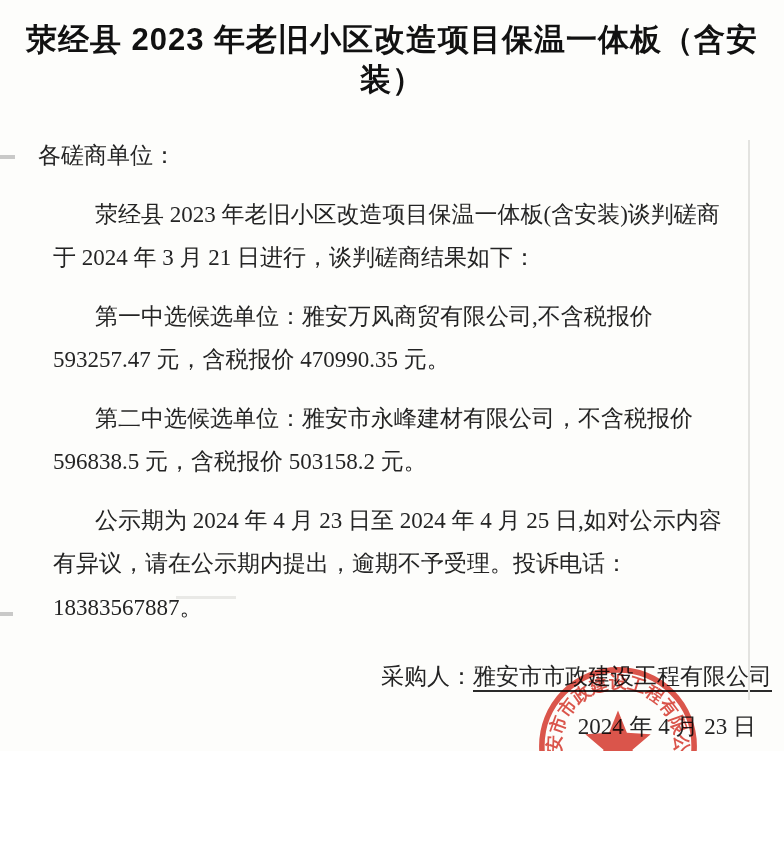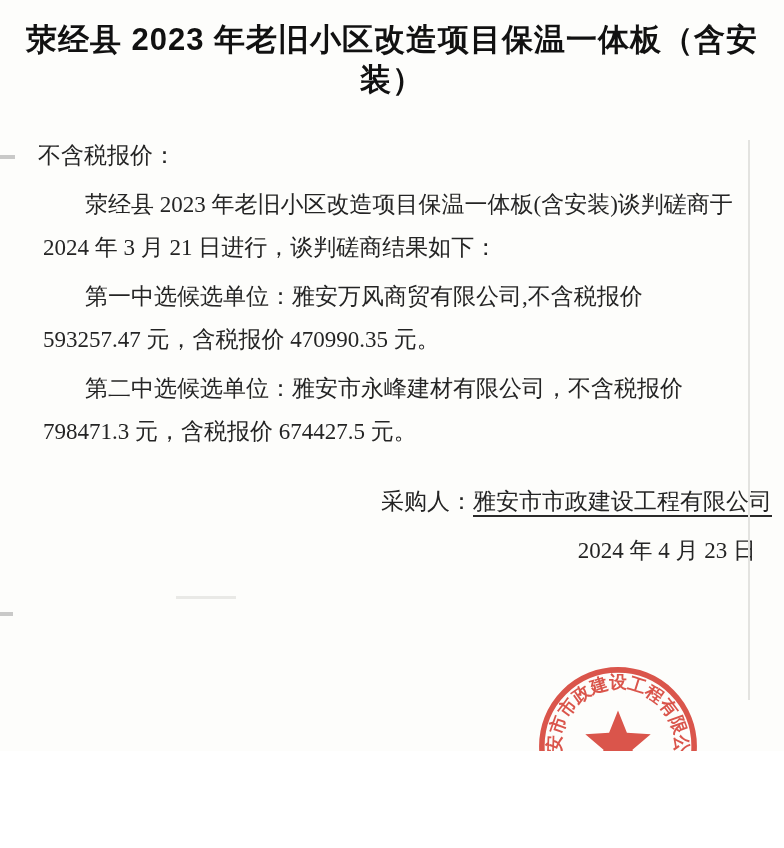--- a/index.html
+++ b/index.html
@@ -22,21 +22,21 @@
     letter-spacing:1px;
   }
   .doc-body{
     margin-top:34px;
     padding:0 40px 0 38px;
     font-size:23px;
     line-height:43.5px;
     color:#242424;
   }
   .salutation{margin:0;}
-  .para{margin:5px;text-indent:42px;}
+  .para{margin:15px;text-indent:42px;}
   .sign-block{
     margin-top:26px;
     padding-right:12px;
     text-align:right;
     font-size:23px;
     line-height:43.5px;
     color:#242424;
   }
   .purchaser-name{
     border-bottom:2px solid #2a2a2a;
@@ -67,24 +67,25 @@
 </head>
 <body>
 
 <div class="page">
 
   <div class="doc-title">
     <div>荥经县 2023 年老旧小区改造项目保温一体板（含安装）</div>
   </div>
 
   <div class="doc-body">
-    <p class="salutation">不含税报价：</p>
+    <p class="salutation">各磋商单位：</p>
     <p class="para">荥经县 2023 年老旧小区改造项目保温一体板(含安装)谈判磋商于 2024 年 3 月 21 日进行，谈判磋商结果如下：</p>
     <p class="para">第一中选候选单位：雅安万风商贸有限公司,不含税报价 593257.47 元，含税报价 470990.35 元。</p>
-    <p class="para">第二中选候选单位：雅安市永峰建材有限公司，不含税报价 798471.3 元，含税报价 674427.5 元。</p>
+    <p class="para">第二中选候选单位：雅安市永峰建材有限公司，不含税报价 596838.5 元，含税报价 503158.2 元。</p>
+    <p class="para">公示期为 2024 年 4 月 23 日至 2024 年 4 月 25 日,如对公示内容有异议，请在公示期内提出，逾期不予受理。投诉电话：18383567887。</p>
   </div>
 
   <div class="sign-block">
     <div><span>采购人：</span><span class="purchaser-name">雅安市市政建设工程有限公司</span></div>
     <div class="sign-date">2024 年 4 月 23 日</div>
   </div>
 
   <svg class="seal" viewBox="0 0 160 160" xmlns="http://www.w3.org/2000/svg">
     <defs>
       <path id="sealTopArc" d="M 28.3 104.1 A 57 57 0 1 1 131.7 104.1" fill="none"></path>

